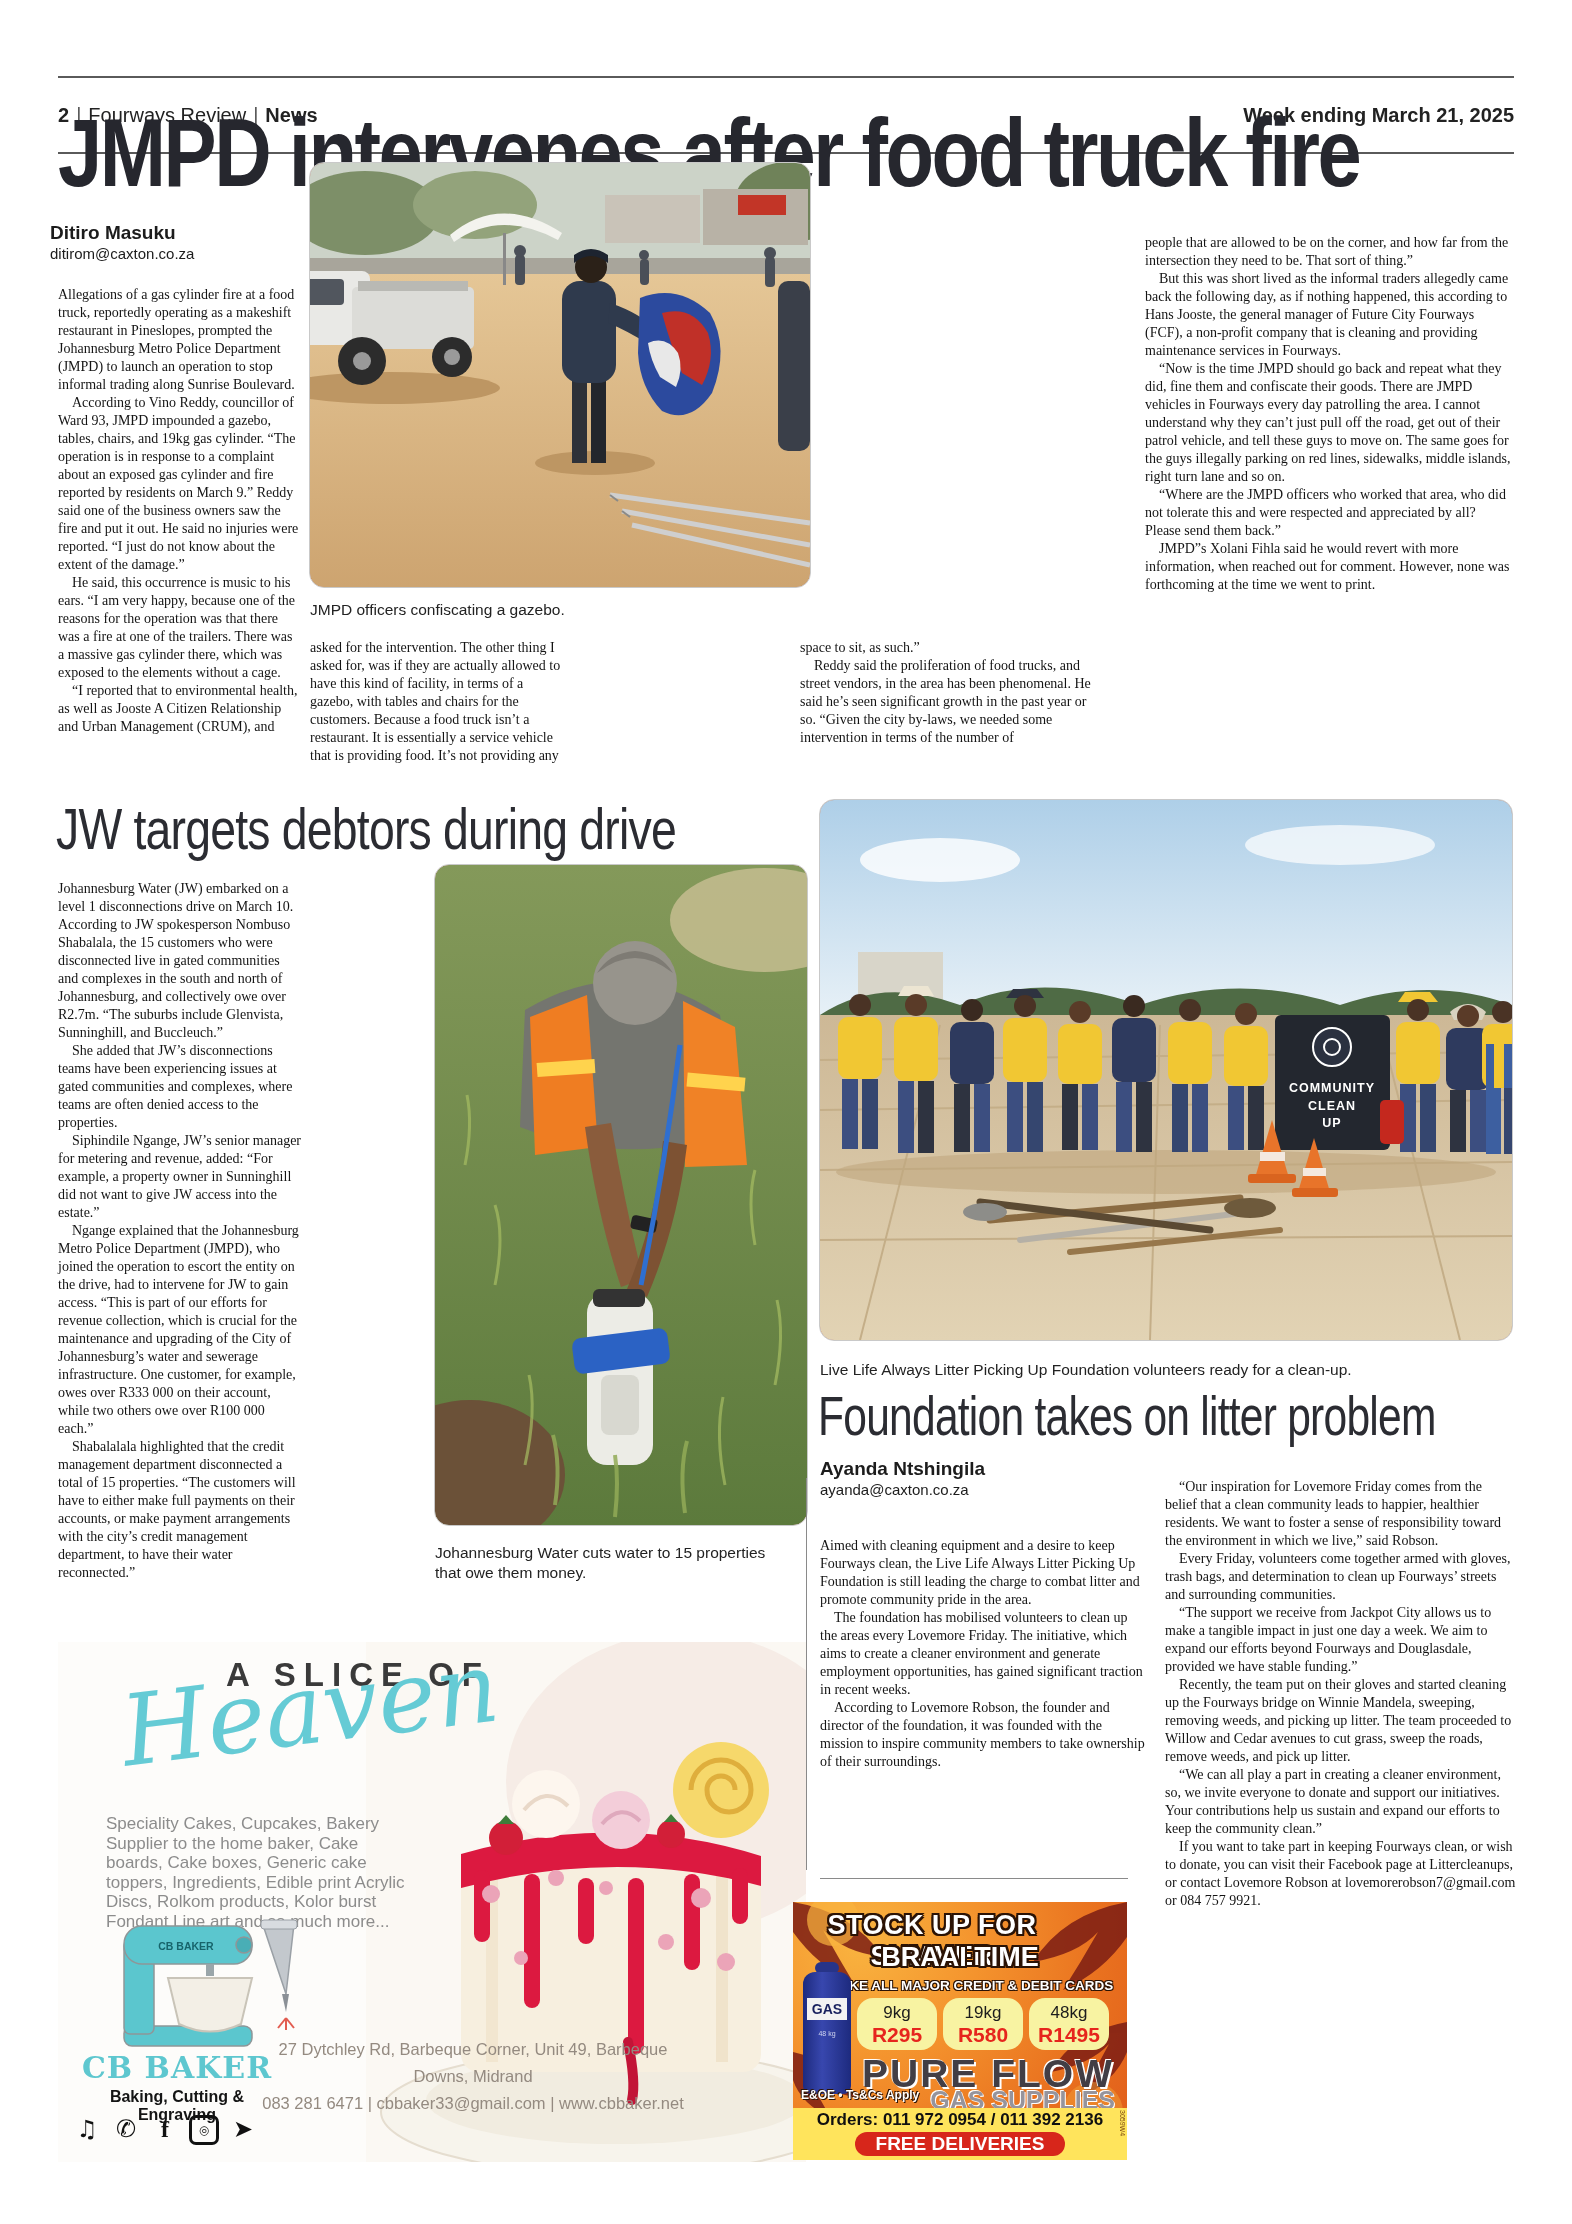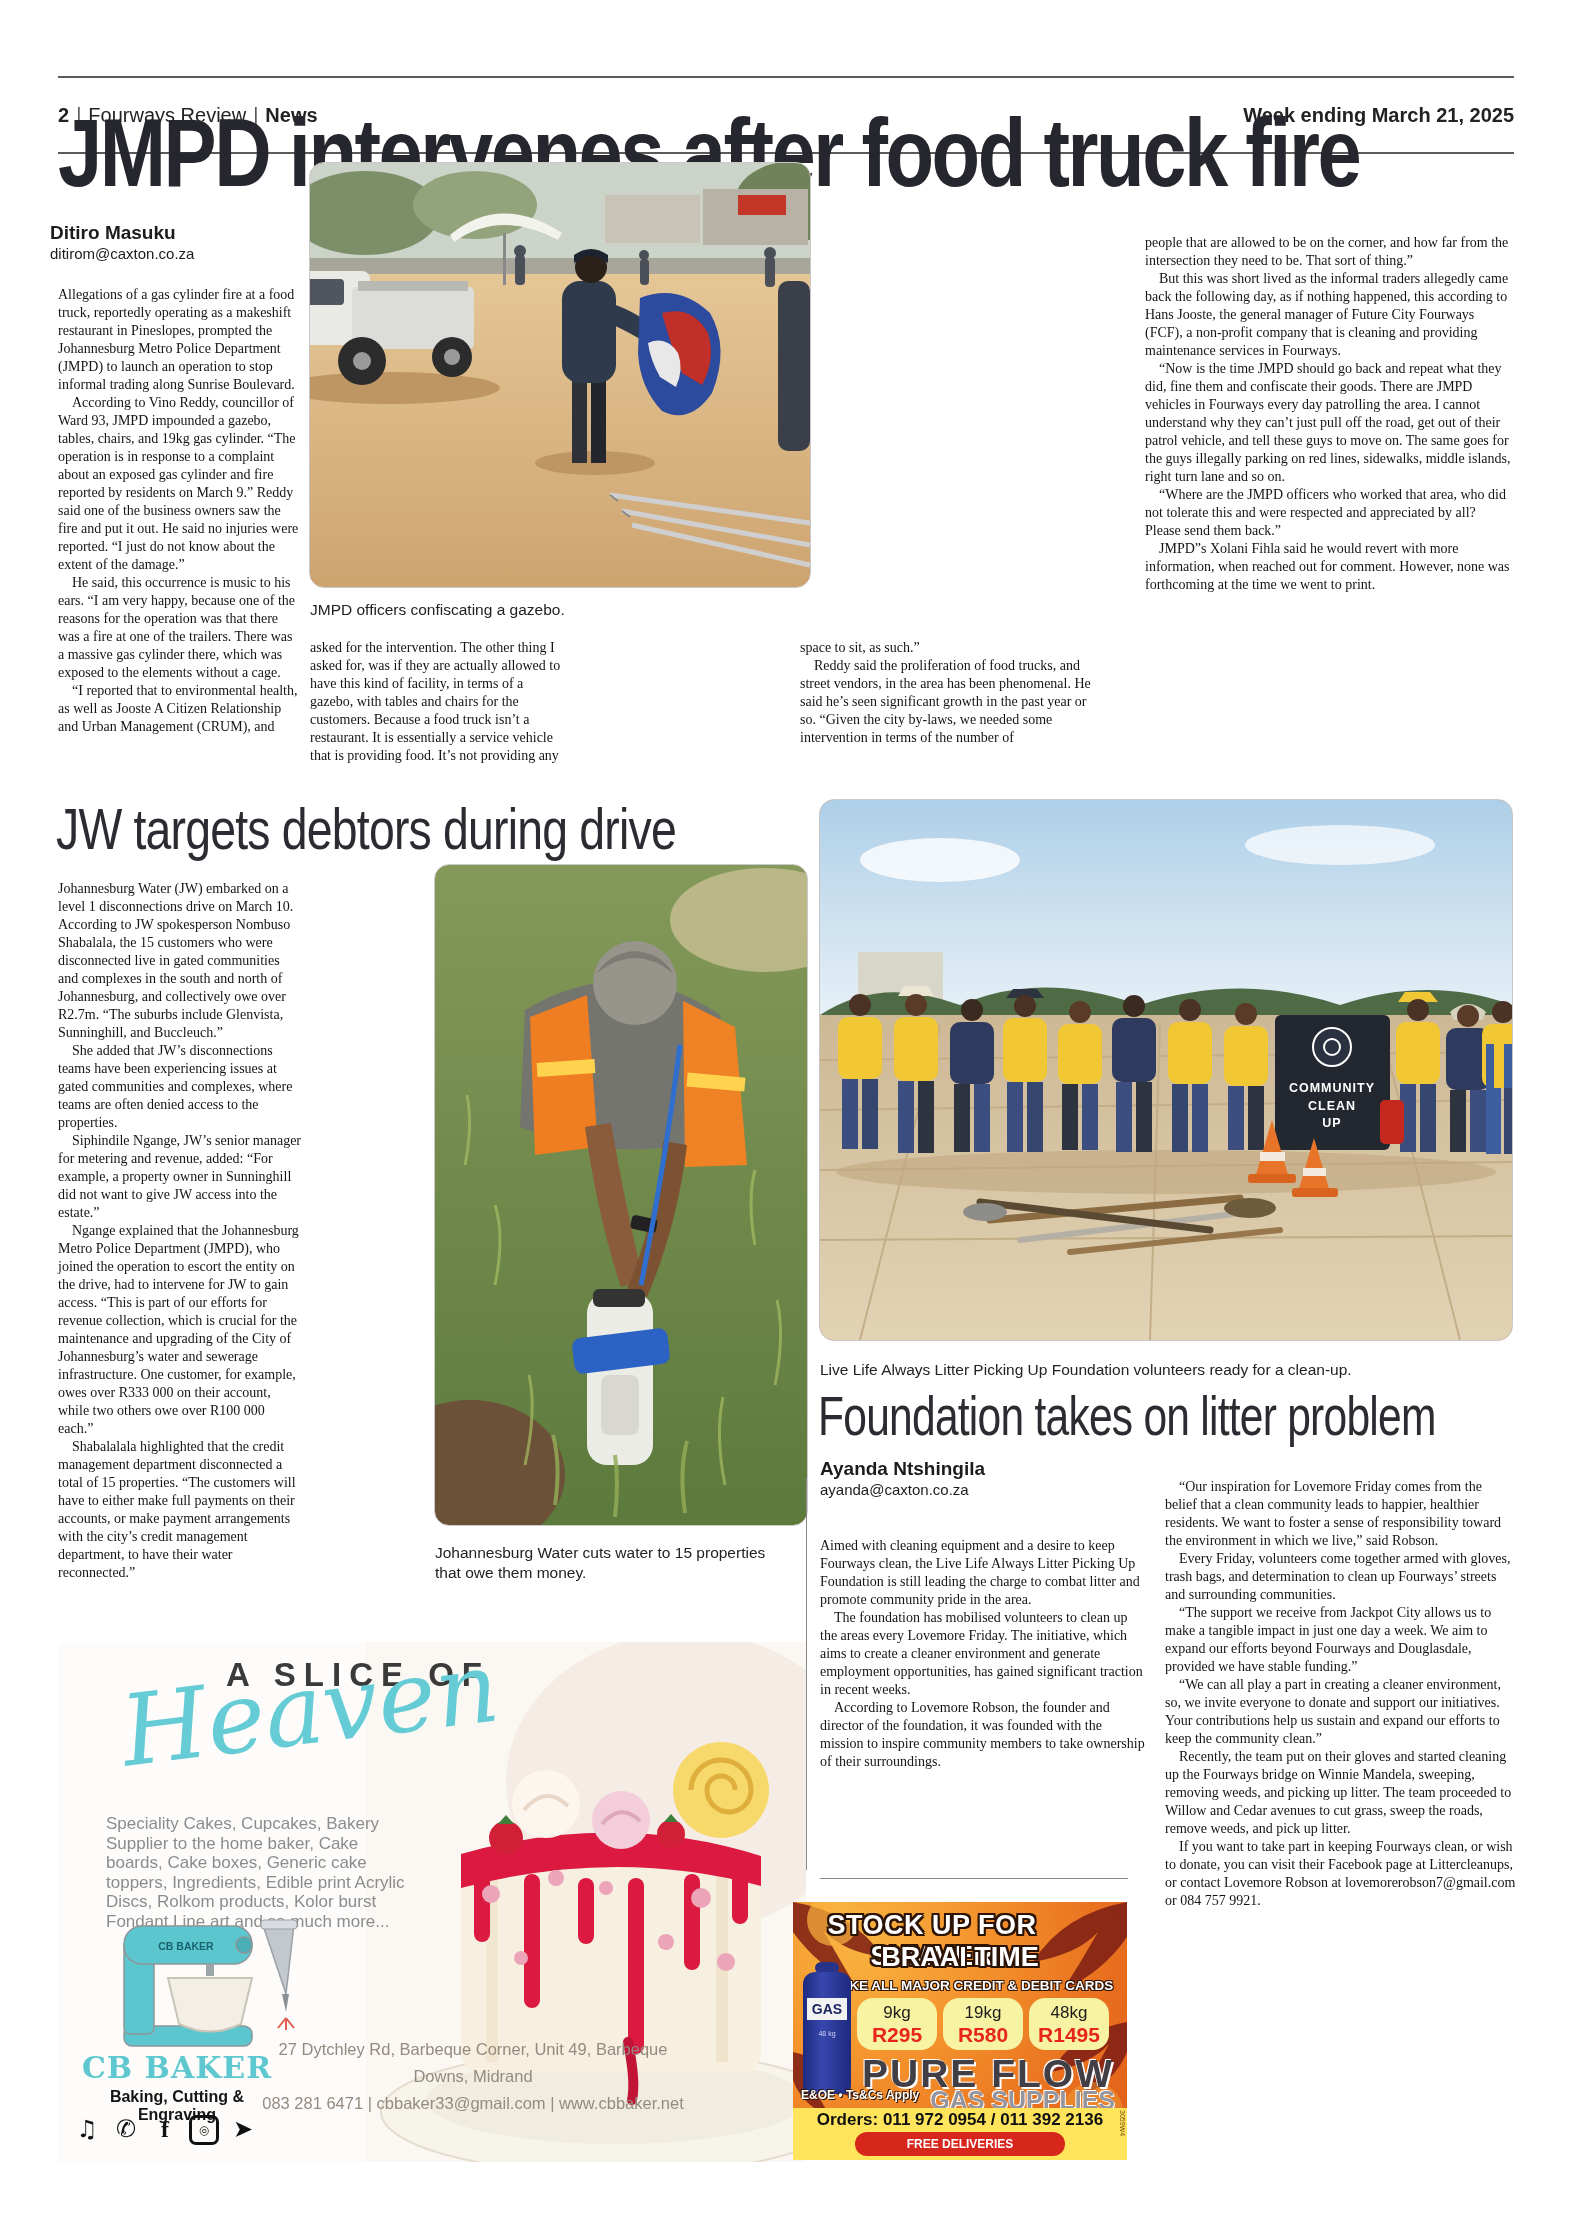--- a/index.html
+++ b/index.html
@@ -74,21 +74,21 @@
   #gas-brand{left:56px;top:150px;width:278px;text-align:center;font-family:"Liberation Sans",sans-serif;font-weight:bold;
              font-size:39px;letter-spacing:2px;color:#423e45;text-shadow:2px 2px 0 #ffffff,-1px -1px 0 #ffffff;}
   #gas-terms{left:8px;top:186px;font-family:"Liberation Sans",sans-serif;font-weight:bold;font-size:12px;color:#fff;
              text-shadow:1px 1px 0 #2b1305,-1px -1px 0 #2b1305;}
   #gas-brand2{right:12px;top:184px;font-family:"Liberation Sans",sans-serif;font-weight:bold;font-size:25px;
               color:#96949c;text-shadow:1px 1px 0 #fff,-1px -1px 0 #fff;}
   #gas-strip{left:0;top:206px;width:334px;height:52px;background:#ffe45c;}
   #gas-orders{left:0;top:208px;width:334px;text-align:center;font-family:"Liberation Sans",sans-serif;font-weight:bold;
               font-size:17px;color:#101010;}
   #gas-free{left:62px;top:230px;width:210px;height:24px;background:#d7261b;border-radius:13px;text-align:center;
-            font-family:"Liberation Sans",sans-serif;font-weight:bold;font-size:12px;color:#fff;line-height:24px;}
+            font-family:"Liberation Sans",sans-serif;font-weight:bold;font-size:19px;color:#fff;line-height:24px;}
   #gas-code{right:1px;top:208px;writing-mode:vertical-rl;font-family:"Liberation Sans",sans-serif;font-size:7px;color:#7c4a12;}
 
   
   #cyl{left:6px;top:56px;width:56px;height:140px;}
   #cyl .tank{position:absolute;left:4px;top:14px;width:48px;height:122px;border-radius:12px 12px 8px 8px;
              background:linear-gradient(90deg,#1d2a7e,#3847ae 40%,#1d2a7e);}
   #cyl .neck{position:absolute;left:16px;top:4px;width:24px;height:12px;border-radius:6px;background:#273488;}
   #cyl .gaslabel{position:absolute;left:8px;top:40px;width:40px;height:22px;background:#f2f2f2;text-align:center;
              font-family:"Liberation Sans",sans-serif;font-weight:bold;font-size:14px;color:#17205e;line-height:22px;}
   #cyl .kg{position:absolute;left:8px;top:72px;width:40px;text-align:center;font-family:"Liberation Sans",sans-serif;
@@ -389,22 +389,22 @@
   </div>
   <div class="abs body-col" style="left:820px;top:1537px;width:328px;">
       <p>Aimed with cleaning equipment and a desire to keep Fourways clean, the Live Life Always Litter Picking Up Foundation is still leading the charge to combat litter and promote community pride in the area.</p>
       <p>The foundation has mobilised volunteers to clean up the areas every Lovemore Friday. The initiative, which aims to create a cleaner environment and generate employment opportunities, has gained significant traction in recent weeks.</p>
       <p>According to Lovemore Robson, the founder and director of the foundation, it was founded with the mission to inspire community members to take ownership of their surroundings.</p>
     </div>
   <div class="abs body-col indent-first" style="left:1165px;top:1478px;width:352px;">
       <p>“Our inspiration for Lovemore Friday comes from the belief that a clean community leads to happier, healthier residents. We want to foster a sense of responsibility toward the environment in which we live,” said Robson.</p>
       <p>Every Friday, volunteers come together armed with gloves, trash bags, and determination to clean up Fourways’ streets and surrounding communities.</p>
       <p>“The support we receive from Jackpot City allows us to make a tangible impact in just one day a week. We aim to expand our efforts beyond Fourways and Douglasdale, provided we have stable funding.”</p>
+      <p>Recently, the team put on their gloves and started cleaning up the Fourways bridge on Winnie Mandela, sweeping, removing weeds, and picking up litter. The team proceeded to Willow and Cedar avenues to cut grass, sweep the roads, remove weeds, and pick up litter.</p>
       <p>“We can all play a part in creating a cleaner environment, so, we invite everyone to donate and support our initiatives. Your contributions help us sustain and expand our efforts to keep the community clean.”</p>
-      <p>Recently, the team put on their gloves and started cleaning up the Fourways bridge on Winnie Mandela, sweeping, removing weeds, and picking up litter. The team proceeded to Willow and Cedar avenues to cut grass, sweep the roads, remove weeds, and pick up litter.</p>
       <p>If you want to take part in keeping Fourways clean, or wish to donate, you can visit their Facebook page at Littercleanups, or contact Lovemore Robson at lovemorerobson7@gmail.com or 084 757 9921.</p>
     </div>
 
   <div class="abs vrule" style="left:806px;top:1478px;height:392px;"></div>
   <div class="abs hrule" style="left:820px;top:1878px;width:308px;"></div>
 
   <div class="abs" id="ad-bakery">
 
     <svg class="abs" style="right:0;top:0;" width="440" height="520" viewBox="0 0 440 520">
       <rect width="440" height="520" fill="#fbf8f3"></rect>

